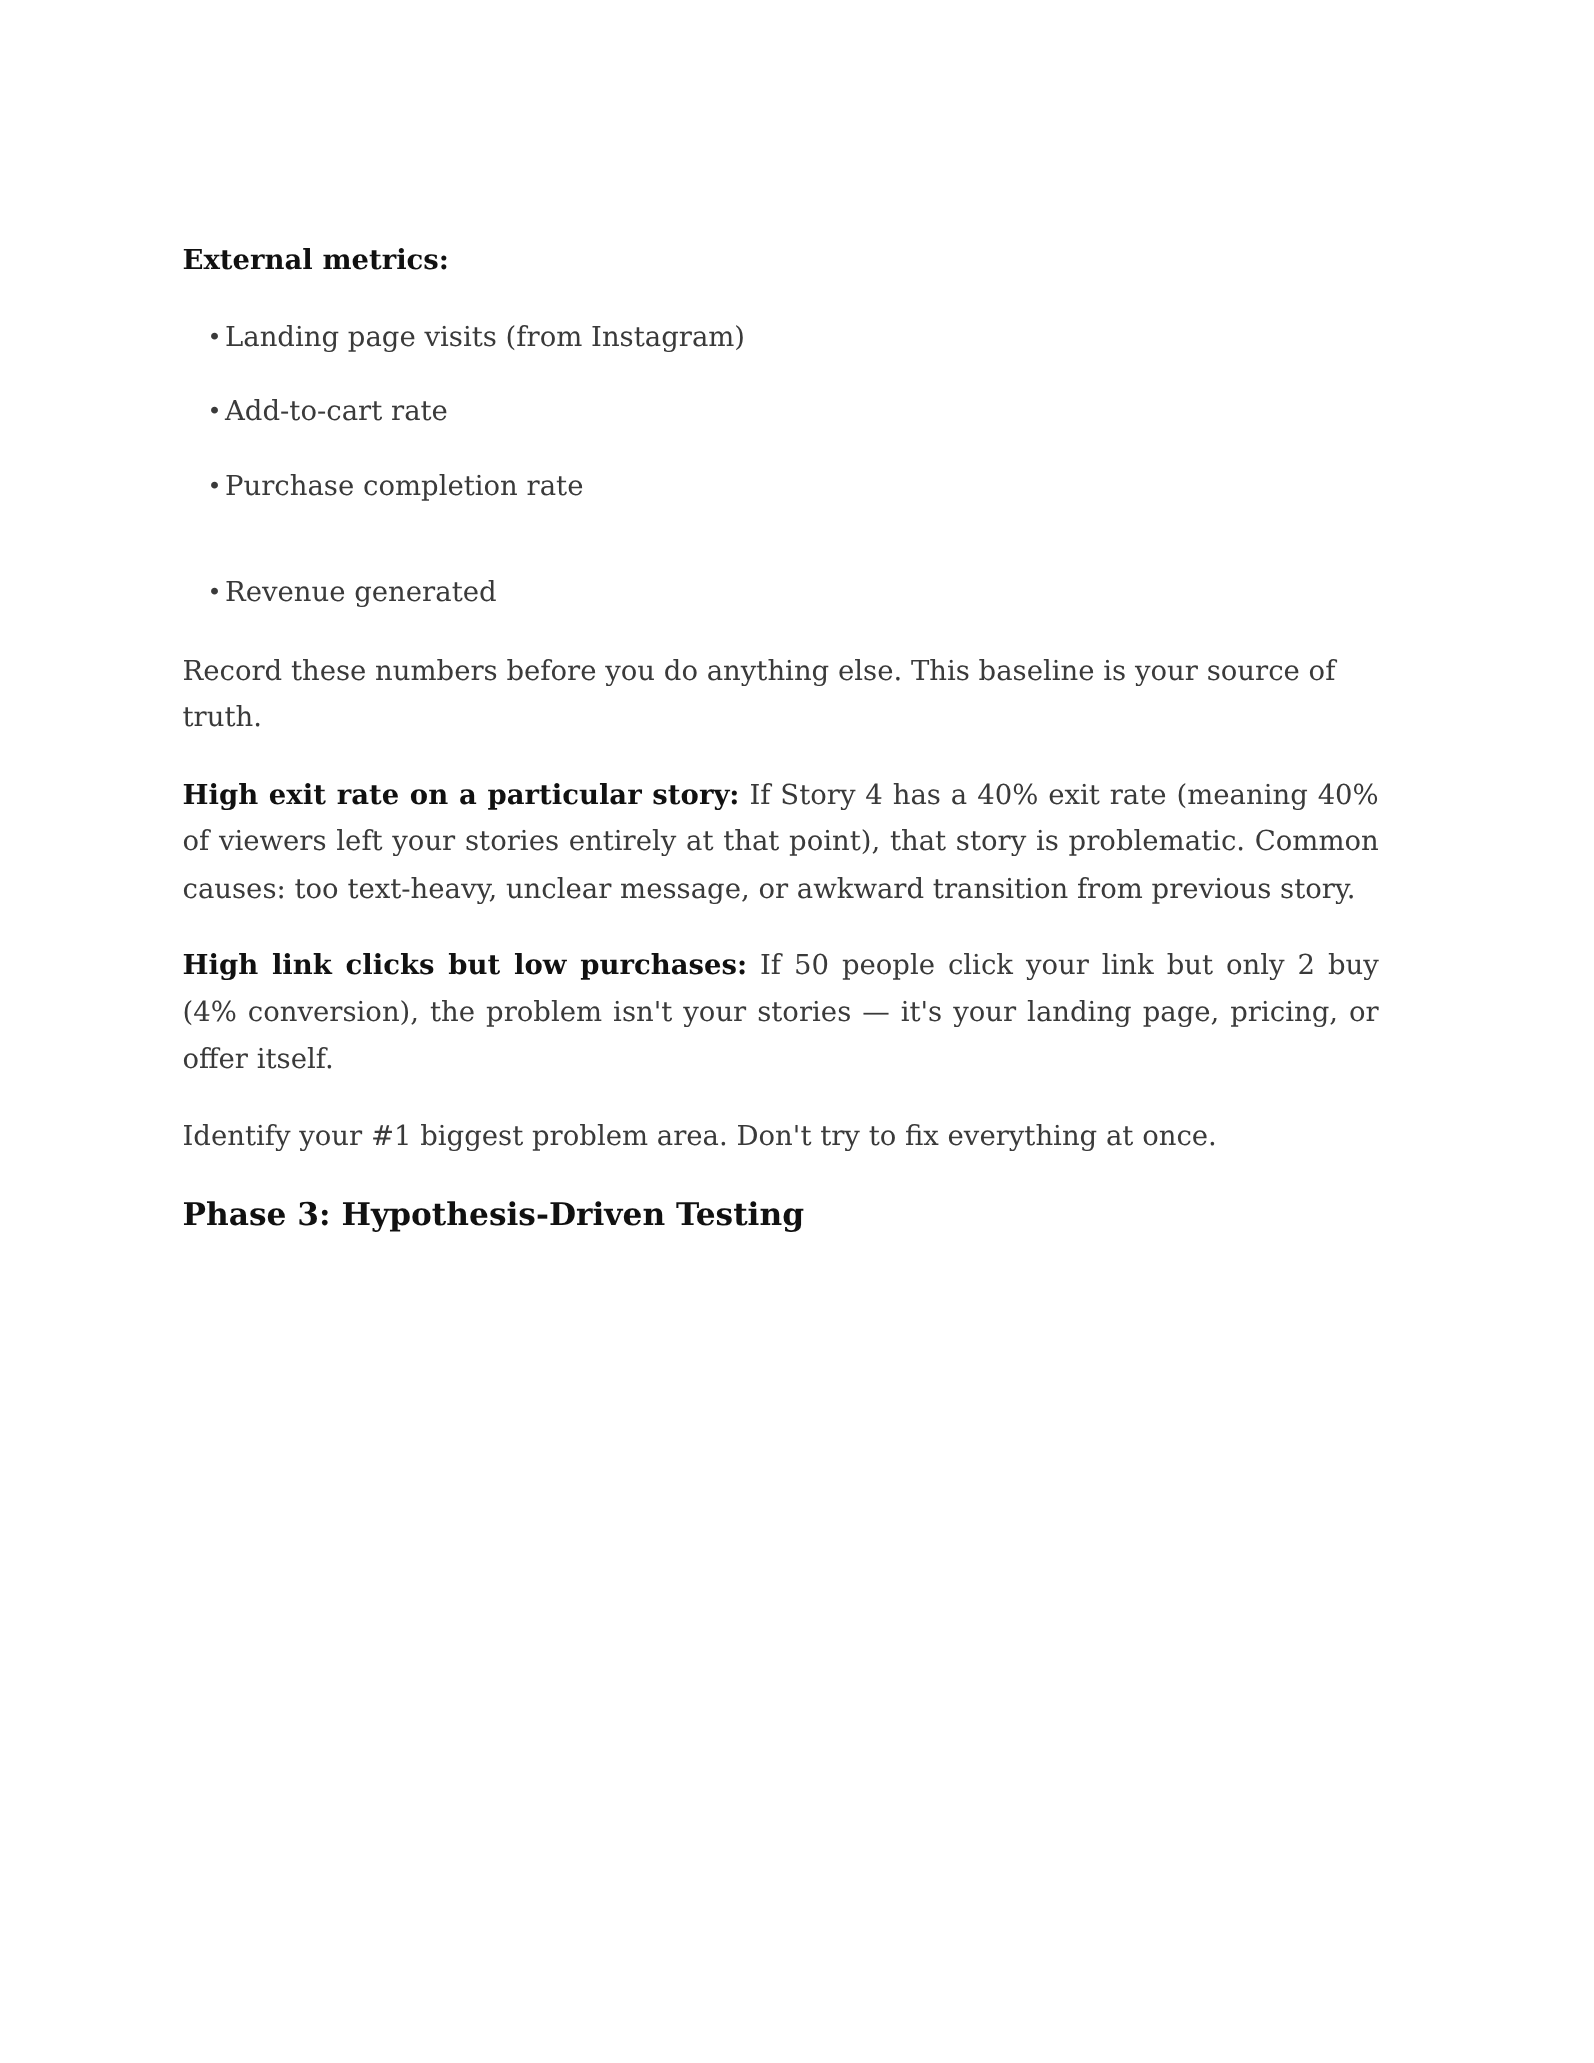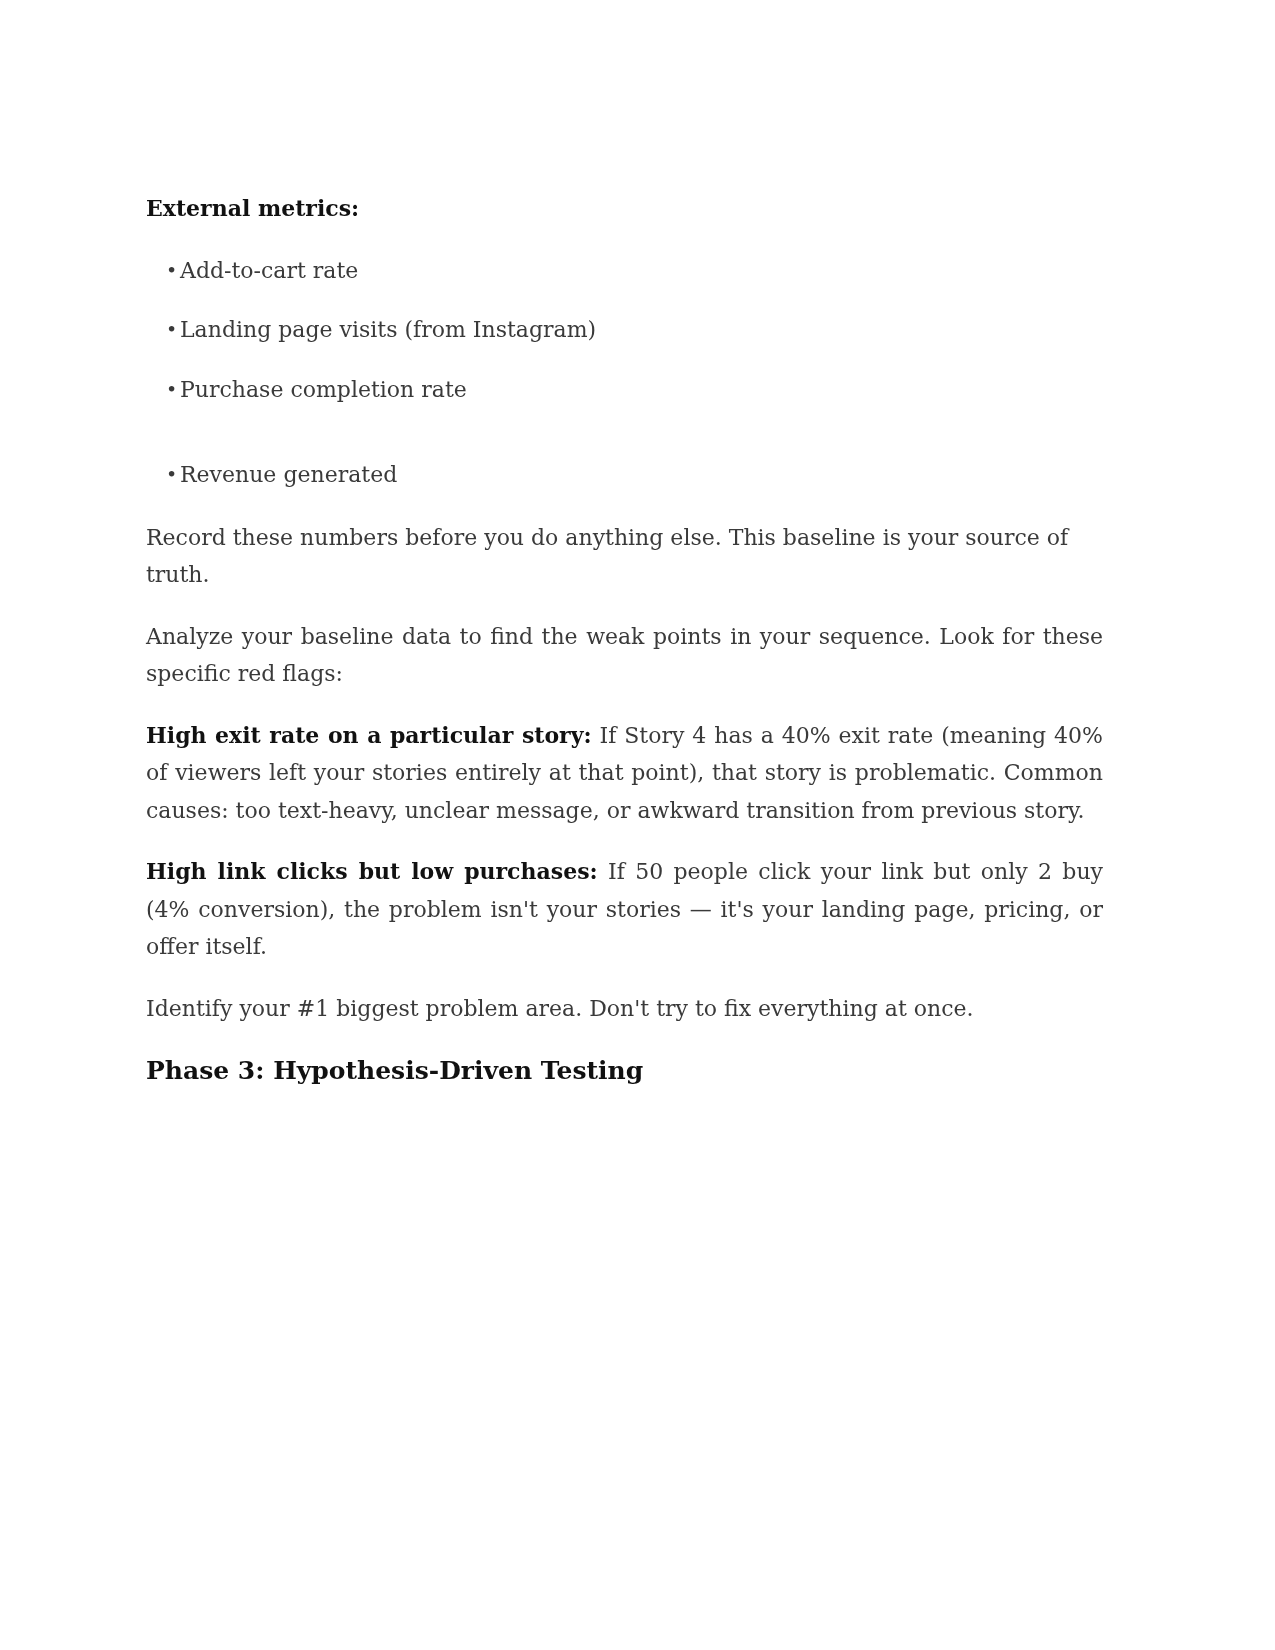--- a/index.html
+++ b/index.html
@@ -75,30 +75,29 @@
 </style>
 </head>
 <body>
 
 <div class="page">
   <div class="content">
 
     <p><strong>External metrics:</strong></p>
 
     <ul class="bullet-list">
+      <li><span>Landing page visits (from Instagram)</span></li>
       <li><span>Add-to-cart rate</span></li>
-      <li><span>Landing page visits (from Instagram)</span></li>
       <li><span>Purchase completion rate</span></li>
       <li><span>Revenue generated</span></li>
     </ul>
 
     <p>Record these numbers before you do anything else. This baseline is your source of truth.</p>
 
 
-    <p class="just">Analyze your baseline data to find the weak points in your sequence. Look for these specific red flags:</p>
 
     <p class="just"><strong>High exit rate on a particular story:</strong><span> If Story 4 has a 40% exit rate (meaning 40% of viewers left your stories entirely at that point), that story is problematic. Common causes: too text-heavy, unclear message, or awkward transition from previous story.</span></p>
 
 
 
     <p class="just"><strong>High link clicks but low purchases:</strong><span> If 50 people click your link but only 2 buy (4% conversion), the problem isn't your stories — it's your landing page, pricing, or offer itself.</span></p>
 
     <p>Identify your #1 biggest problem area. Don't try to fix everything at once.</p>
 
     <h3>Phase 3: Hypothesis-Driven Testing</h3>

